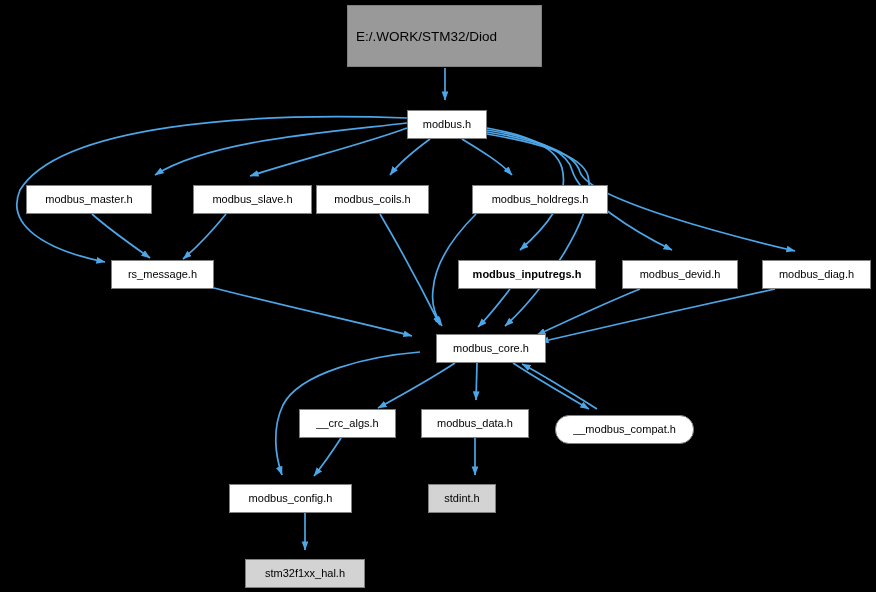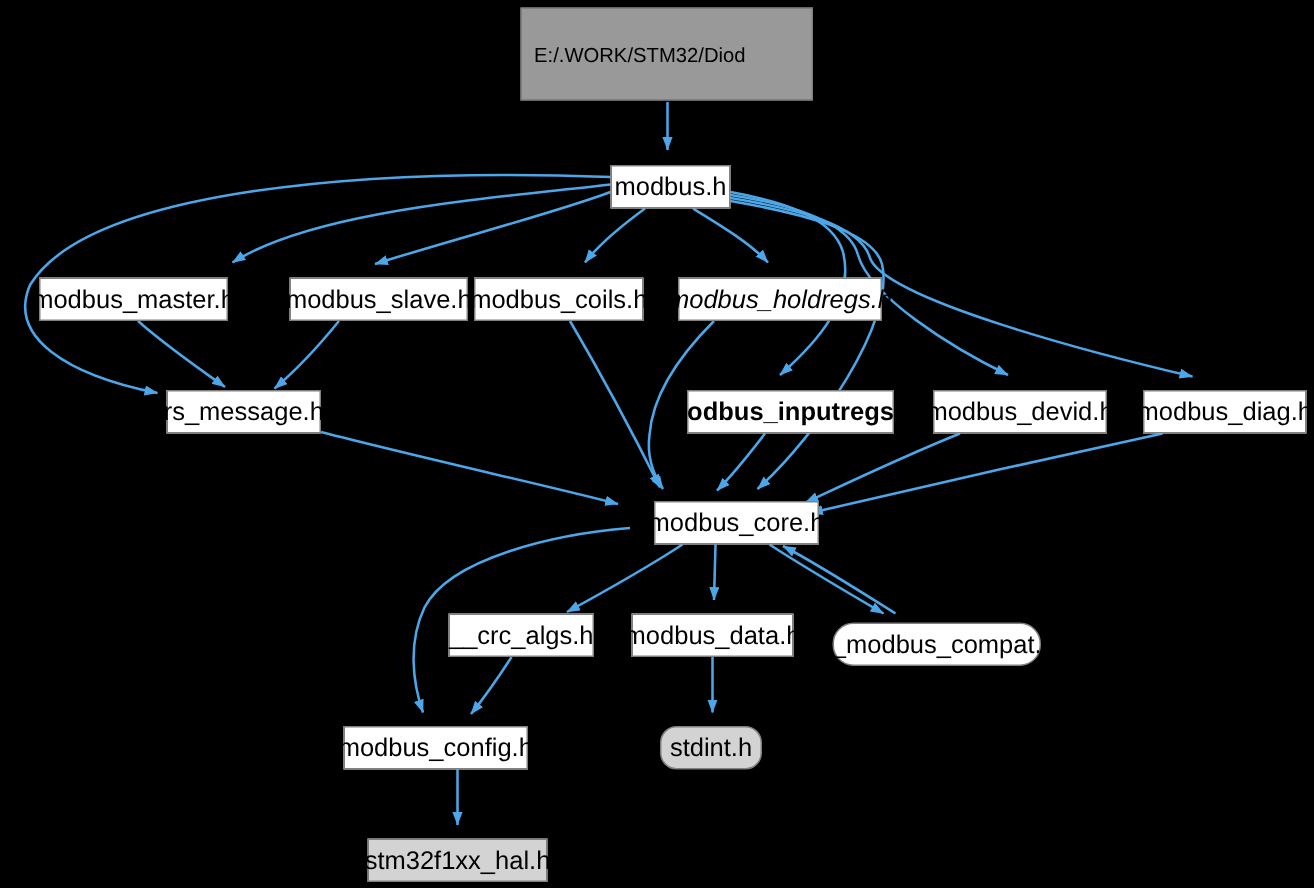--- a/index.html
+++ b/index.html
@@ -14,21 +14,21 @@
   .node{
     position:absolute;
     box-sizing:border-box;
     border:1px solid #808080;
     background:#ffffff;
     color:#000000;
     display:flex;
     flex-direction:column;
     align-items:center;
     justify-content:center;
-    font-size:17px;
+    font-size:11px;
     line-height:17px;
     white-space:pre;
     text-align:left;
     letter-spacing:0px;
   }
   .node.system{background:#d3d3d3;}
   .node.root{background:#9a9a9a;background-color:#999999;font-size:13.5px;align-items:flex-start;padding-left:8px;text-align:left;}
   .node .lbl{display:block;}
   .node.root .lbl{text-align:left;width:100%;}
 </style>
@@ -70,26 +70,26 @@
         <path d="M475,438 L475,475" marker-end="url(#ah)"></path>
         <path d="M305,513 L305,550" marker-end="url(#ah)"></path>
       </g>
   </svg>
   <div id="node-layer">
       <div class="node root" style="left: 347px; top: 5px; width: 195px; height: 62px;"><span class="lbl">E:/.WORK/STM32/Diod</span></div>
       <div class="node" style="left: 407px; top: 110px; width: 80px; height: 29px;"><span class="lbl">modbus.h</span></div>
       <div class="node" style="left: 26px; top: 185px; width: 126px; height: 29px;"><span class="lbl">modbus_master.h</span></div>
       <div class="node" style="left: 193px; top: 185px; width: 119px; height: 29px;"><span class="lbl">modbus_slave.h</span></div>
       <div class="node" style="left: 316px; top: 185px; width: 113px; height: 29px;"><span class="lbl">modbus_coils.h</span></div>
-      <div class="node" style="left: 452px; top: 185px; width: 136px; height: 29px; font-style: italic;"><span class="lbl">modbus_holdregs.h</span></div>
+      <div class="node" style="left: 472px; top: 185px; width: 136px; height: 29px;"><span class="lbl">modbus_holdregs.h</span></div>
       <div class="node" style="left: 111px; top: 260px; width: 103px; height: 29px;"><span class="lbl">rs_message.h</span></div>
       <div class="node" style="left: 458px; top: 260px; width: 138px; height: 29px; font-weight: bold;"><span class="lbl">modbus_inputregs.h</span></div>
       <div class="node" style="left: 622px; top: 260px; width: 116px; height: 29px;"><span class="lbl">modbus_devid.h</span></div>
       <div class="node" style="left: 762px; top: 260px; width: 109px; height: 29px;"><span class="lbl">modbus_diag.h</span></div>
       <div class="node" style="left: 436px; top: 334px; width: 110px; height: 29px;"><span class="lbl">modbus_core.h</span></div>
       <div class="node" style="left: 299px; top: 409px; width: 97px; height: 29px;"><span class="lbl">__crc_algs.h</span></div>
       <div class="node" style="left: 421px; top: 409px; width: 108px; height: 29px;"><span class="lbl">modbus_data.h</span></div>
       <div class="node" style="left: 555px; top: 415px; width: 139px; height: 29px; border-radius: 14px;"><span class="lbl">__modbus_compat.h</span></div>
       <div class="node" style="left: 229px; top: 484px; width: 123px; height: 29px;"><span class="lbl">modbus_config.h</span></div>
-      <div class="node system" style="left: 440px; top: 484px; width: 68px; height: 29px; border-radius: 11px;"><span class="lbl">stdint.h</span></div>
+      <div class="node system" style="left: 428px; top: 484px; width: 68px; height: 29px;"><span class="lbl">stdint.h</span></div>
       <div class="node system" style="left: 245px; top: 559px; width: 120px; height: 29px;"><span class="lbl">stm32f1xx_hal.h</span></div>
     </div>
 </div>
 
 </body></html>

